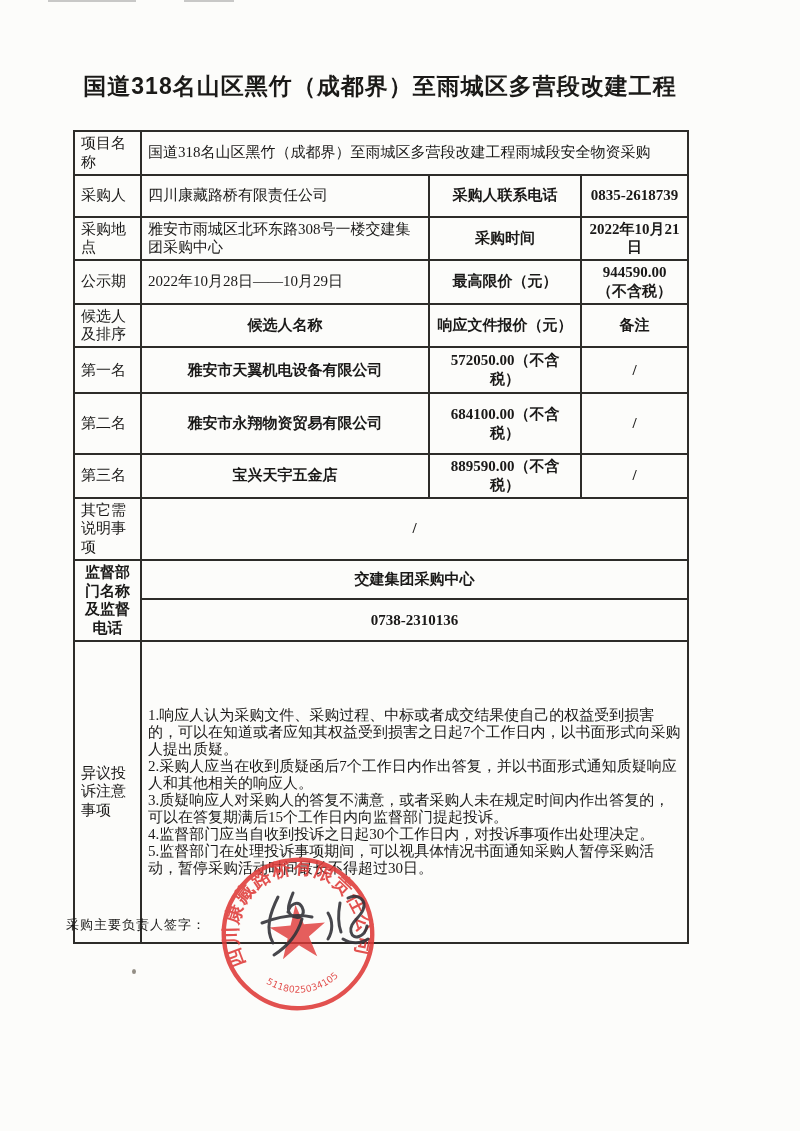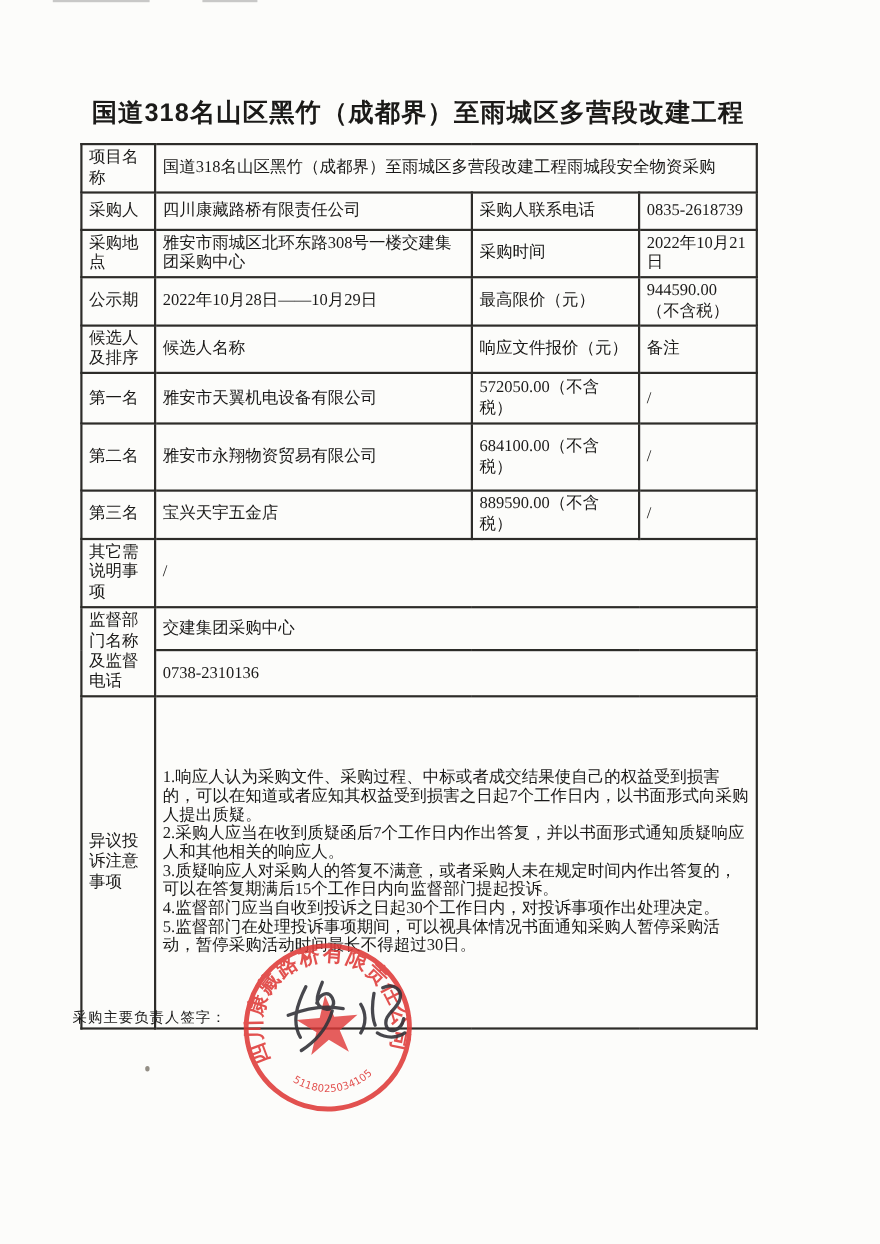--- a/index.html
+++ b/index.html
@@ -14,36 +14,36 @@
     background:#fcfcfa;
     overflow:hidden;
     color:#161514;
   }
   .scan-smudge{position:absolute;background:#8a8a8a;opacity:.45;}
   .doc-title{
     position:absolute;top:71px;left:0;width:760px;
     text-align:center;
     font-family:"Liberation Sans","DejaVu Sans",sans-serif;
     font-weight:bold;font-size:23px;line-height:30px;
-    letter-spacing:1px;color:#1b1a18;margin-top:16px;
+    letter-spacing:1px;color:#1b1a18;
   }
   table.main{
     position:absolute;left:73px;top:130px;width:614px;
     border-collapse:collapse;table-layout:fixed;
   }
   table.main td{
     border:2px solid #2d2c29;
     font-size:15px;line-height:1.25;
     padding:2px 6px;
     vertical-align:middle;
     color:#1a1918;
     word-break:break-all;
     overflow:hidden;
   }
-  .c{text-align:left;}
+  .c{text-align:center;font-weight:bold;}
   .l{text-align:left;}
   .obj-cell{padding:8px 7px 8px 6px;}
   .obj-cell p{margin:0;line-height:17px;font-size:15px;text-align:left;}
   .sig-line{
     position:absolute;left:66px;top:916px;
     font-size:13px;color:#1a1918;letter-spacing:1px;
   }
   .stamp{position:absolute;left:215px;top:851px;width:166px;height:166px;opacity:.88;}
   .signature{position:absolute;left:248px;top:883px;width:132px;height:84px;}
   .speck{position:absolute;left:132px;top:969px;width:4px;height:5px;border-radius:50%;background:#5a5347;opacity:.65;}
@@ -67,21 +67,21 @@
         <col style="width:152px">
         <col style="width:107px">
       </colgroup>
 
     <tbody>
         <tr style="height:40px">
       <td class="l">项目名称</td>
       <td class="l" colspan="3">国道318名山区黑竹（成都界）至雨城区多营段改建工程雨城段安全物资采购</td>
     </tr>
 
-    <tr style="height:34px">
+    <tr style="height:42px">
       <td class="l">采购人</td>
       <td class="l">四川康藏路桥有限责任公司</td>
       <td class="c">采购人联系电话</td>
       <td class="c">0835-2618739</td>
     </tr>
 
     <tr style="height:43px">
       <td class="l">采购地点</td>
       <td class="l">雅安市雨城区北环东路308号一楼交建集团采购中心</td>
       <td class="c">采购时间</td>

